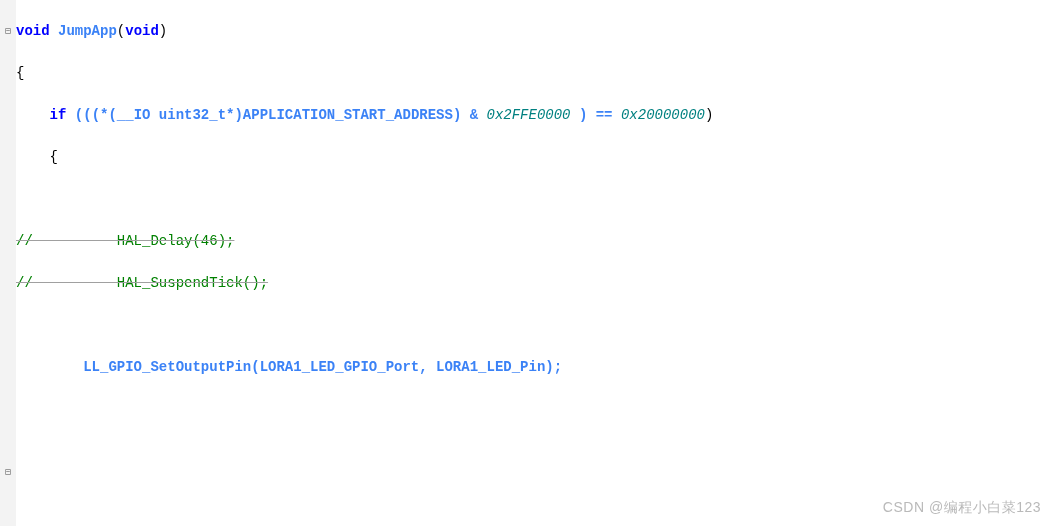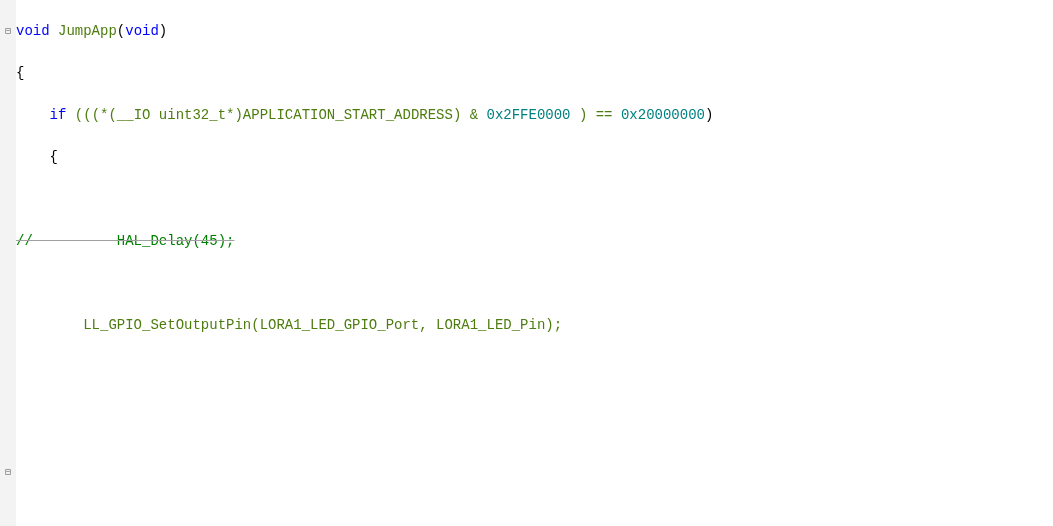--- a/index.html
+++ b/index.html
@@ -13,24 +13,24 @@
   .fold-col {
     width: 16px; flex: 0 0 16px;
     background: #f3f3f3; padding-top: 0;
   }
   .fold-col .fold {
     height: 21px; display: flex; align-items: center; justify-content: center;
     color: #808080; font-size: 10px; user-select: none;
   }
   .code-col { flex: 1; padding-left: 0; white-space: pre; position: relative; }
   .line { height: 21px; }
-  .kw { color: #0000ff; }
-  .num { color: #008080; }
+  .kw { color: #0000ff; font-weight: bold; }
+  .num { color: #008080; font-style: italic; }
   .cm { color: #008000; }
-  .id { color: #4d7c0f; }
+  .id { color: #3b82f6; font-weight: bold; }
   .p { color: #000000; }
   .strike { text-decoration: line-through; text-decoration-color: #a0a0a0; }
   .watermark {
     position: absolute; bottom: 8px; right: 12px;
     color: rgba(128,128,128,0.55); font-family: sans-serif;
     font-size: 14px; letter-spacing: 0.5px; pointer-events: none;
   }
 </style>
 </head>
 <body>
@@ -64,32 +64,34 @@
     <div class="fold"></div>
     <div class="fold"></div>
   </div>
 
   <div class="code-col">
 <div class="line"><span class="kw">void</span><span class="id"> JumpApp</span><span class="p">(</span><span class="kw">void</span><span class="p">)</span></div>
 <div class="line"><span class="p">{</span></div>
 <div class="line"><span class="p">    </span><span class="kw">if</span><span class="id"> (((*(__IO uint32_t*)APPLICATION_START_ADDRESS) &amp; </span><span class="num">0x2FFE0000</span><span class="id"> ) == </span><span class="num">0x20000000</span><span class="p">)</span></div>
 <div class="line"><span class="p">    {</span></div>
 <div class="line"><span></span></div>
-<div class="line"><span class="cm strike">//          HAL_Delay(45);</span></div>
+<div class="line"><span class="cm strike">//          HAL_Delay(46);</span></div>
+<div class="line"><span class="cm strike">//          HAL_SuspendTick();</span></div>
 <div class="line"><span></span></div>
 <div class="line"><span class="id">        LL_GPIO_SetOutputPin(LORA1_LED_GPIO_Port, LORA1_LED_Pin);</span></div>
 <div class="line"><span></span></div>
 
 
 
 
 
 
 
 
 
 
 
 
 
   </div>
 
+  <div class="watermark">CSDN @编程小白菜123</div>
 </div>
 
 </body></html>

